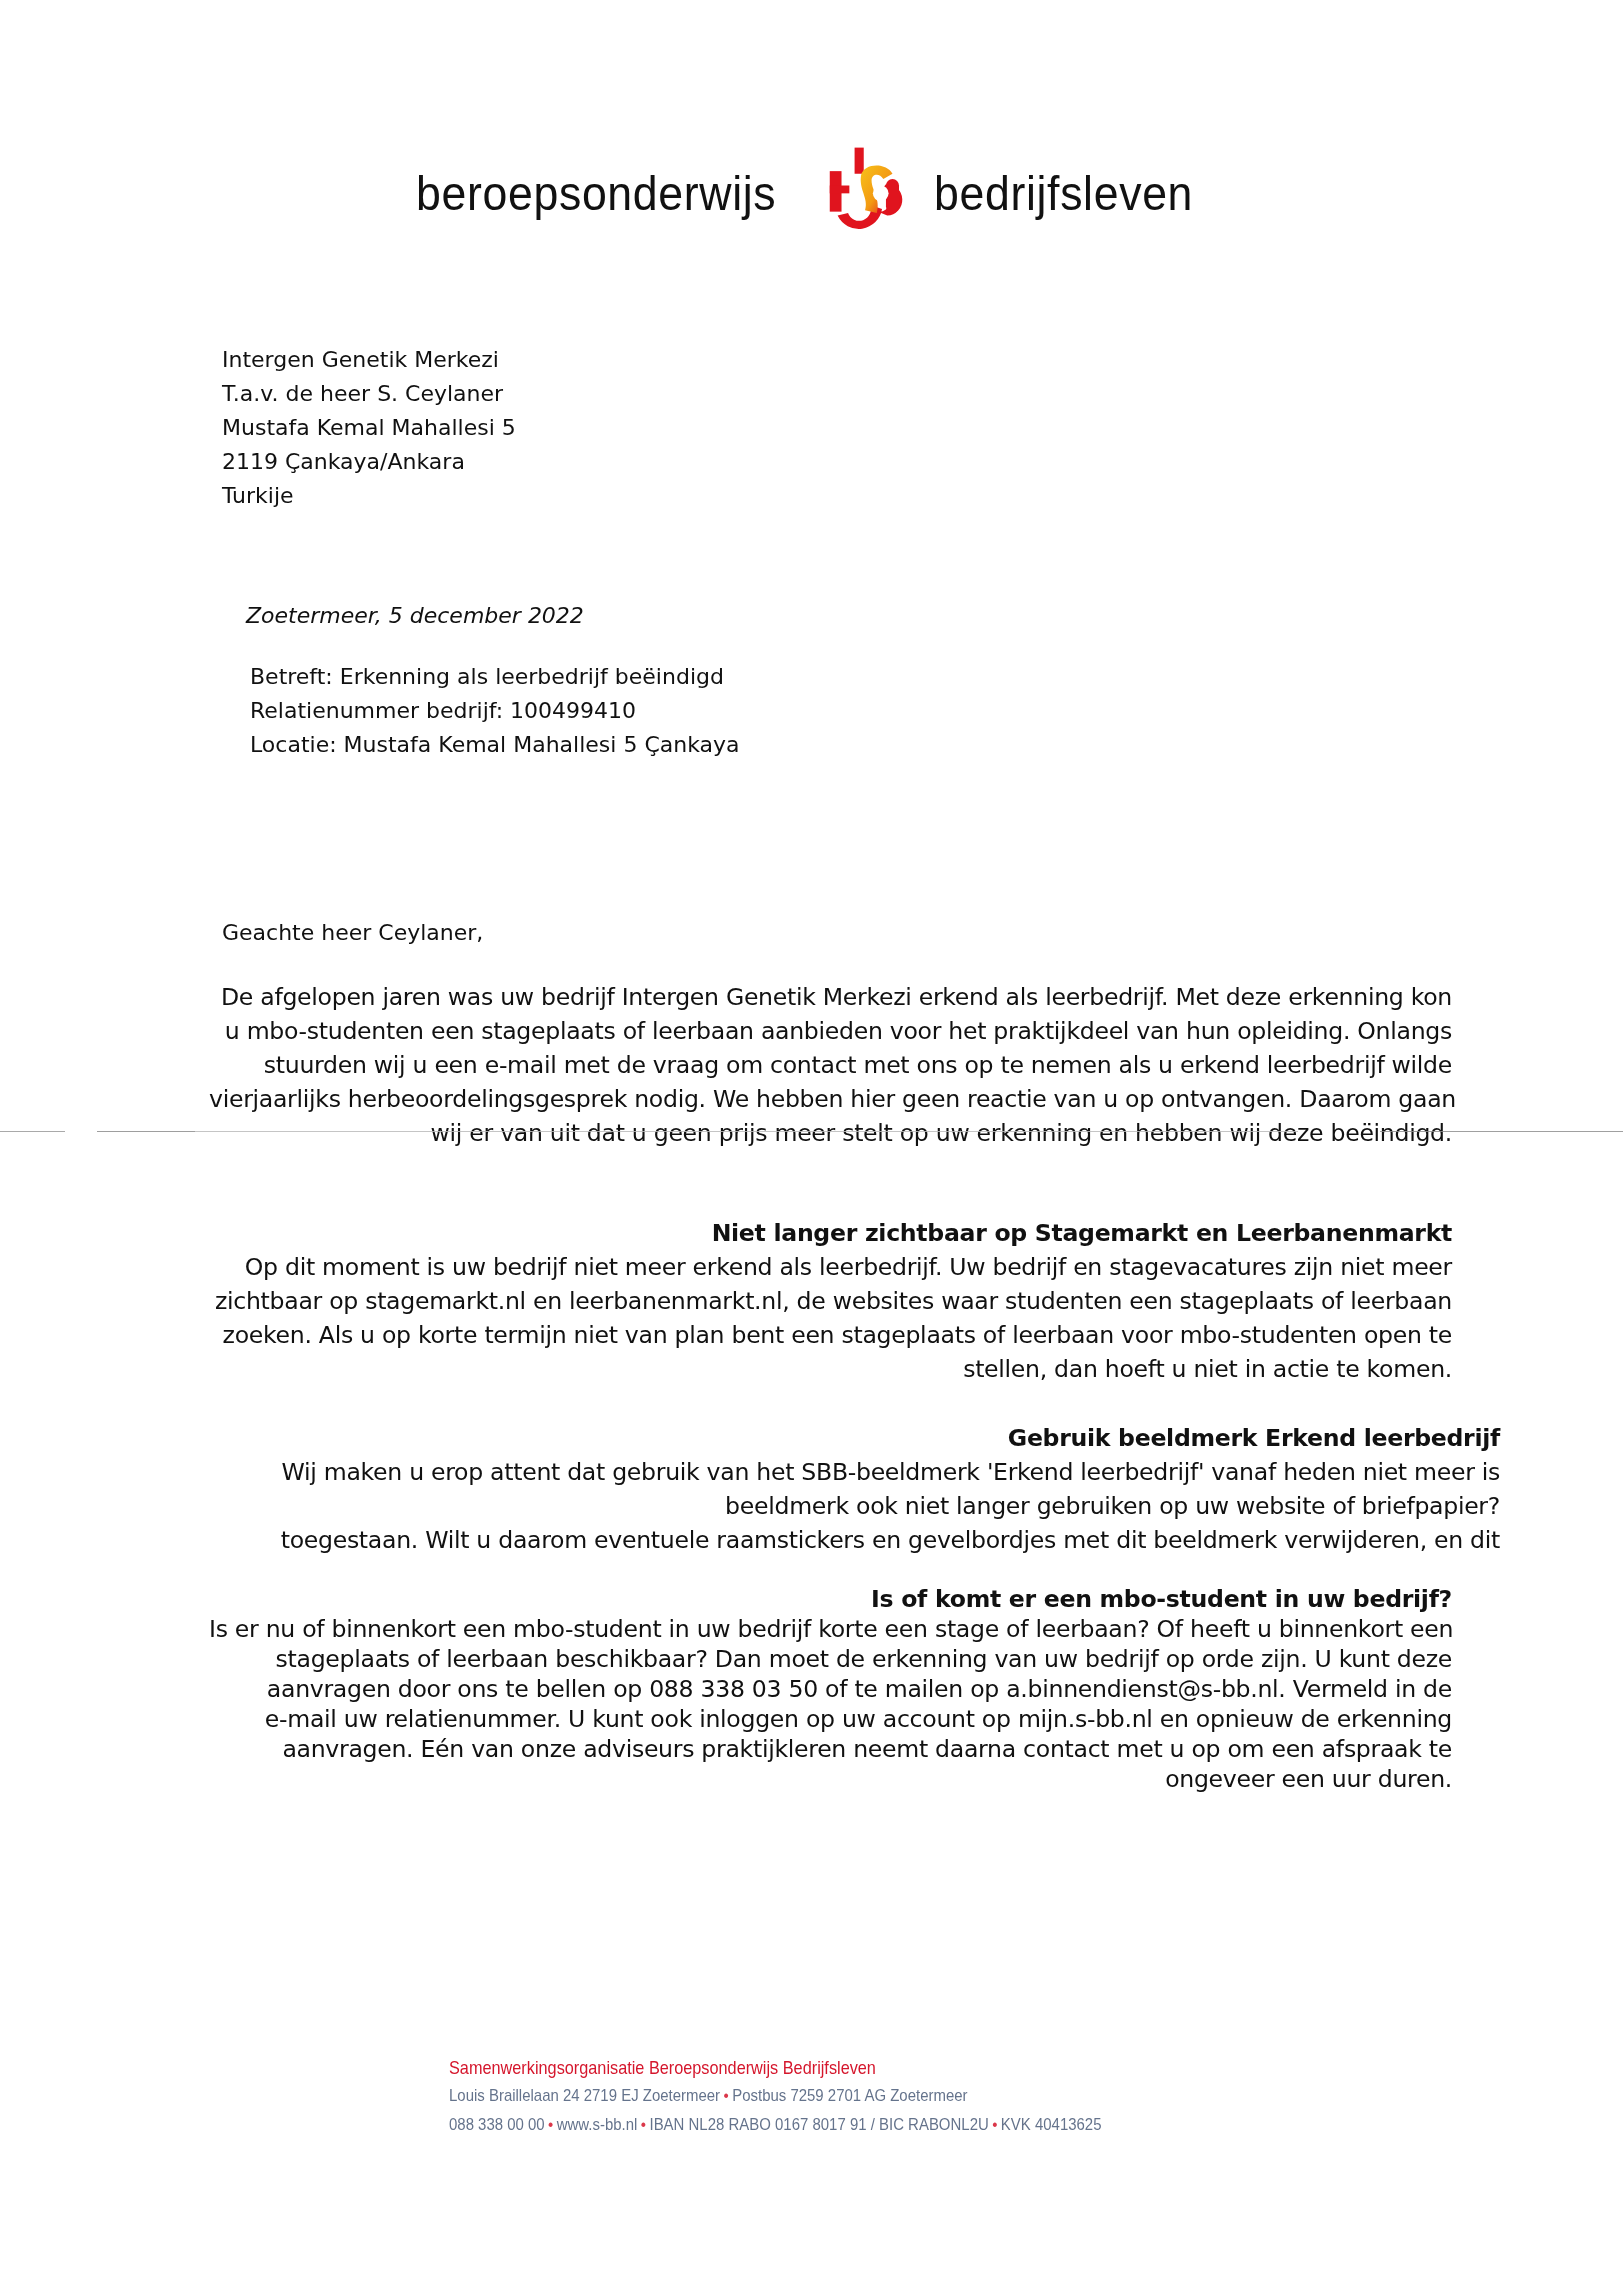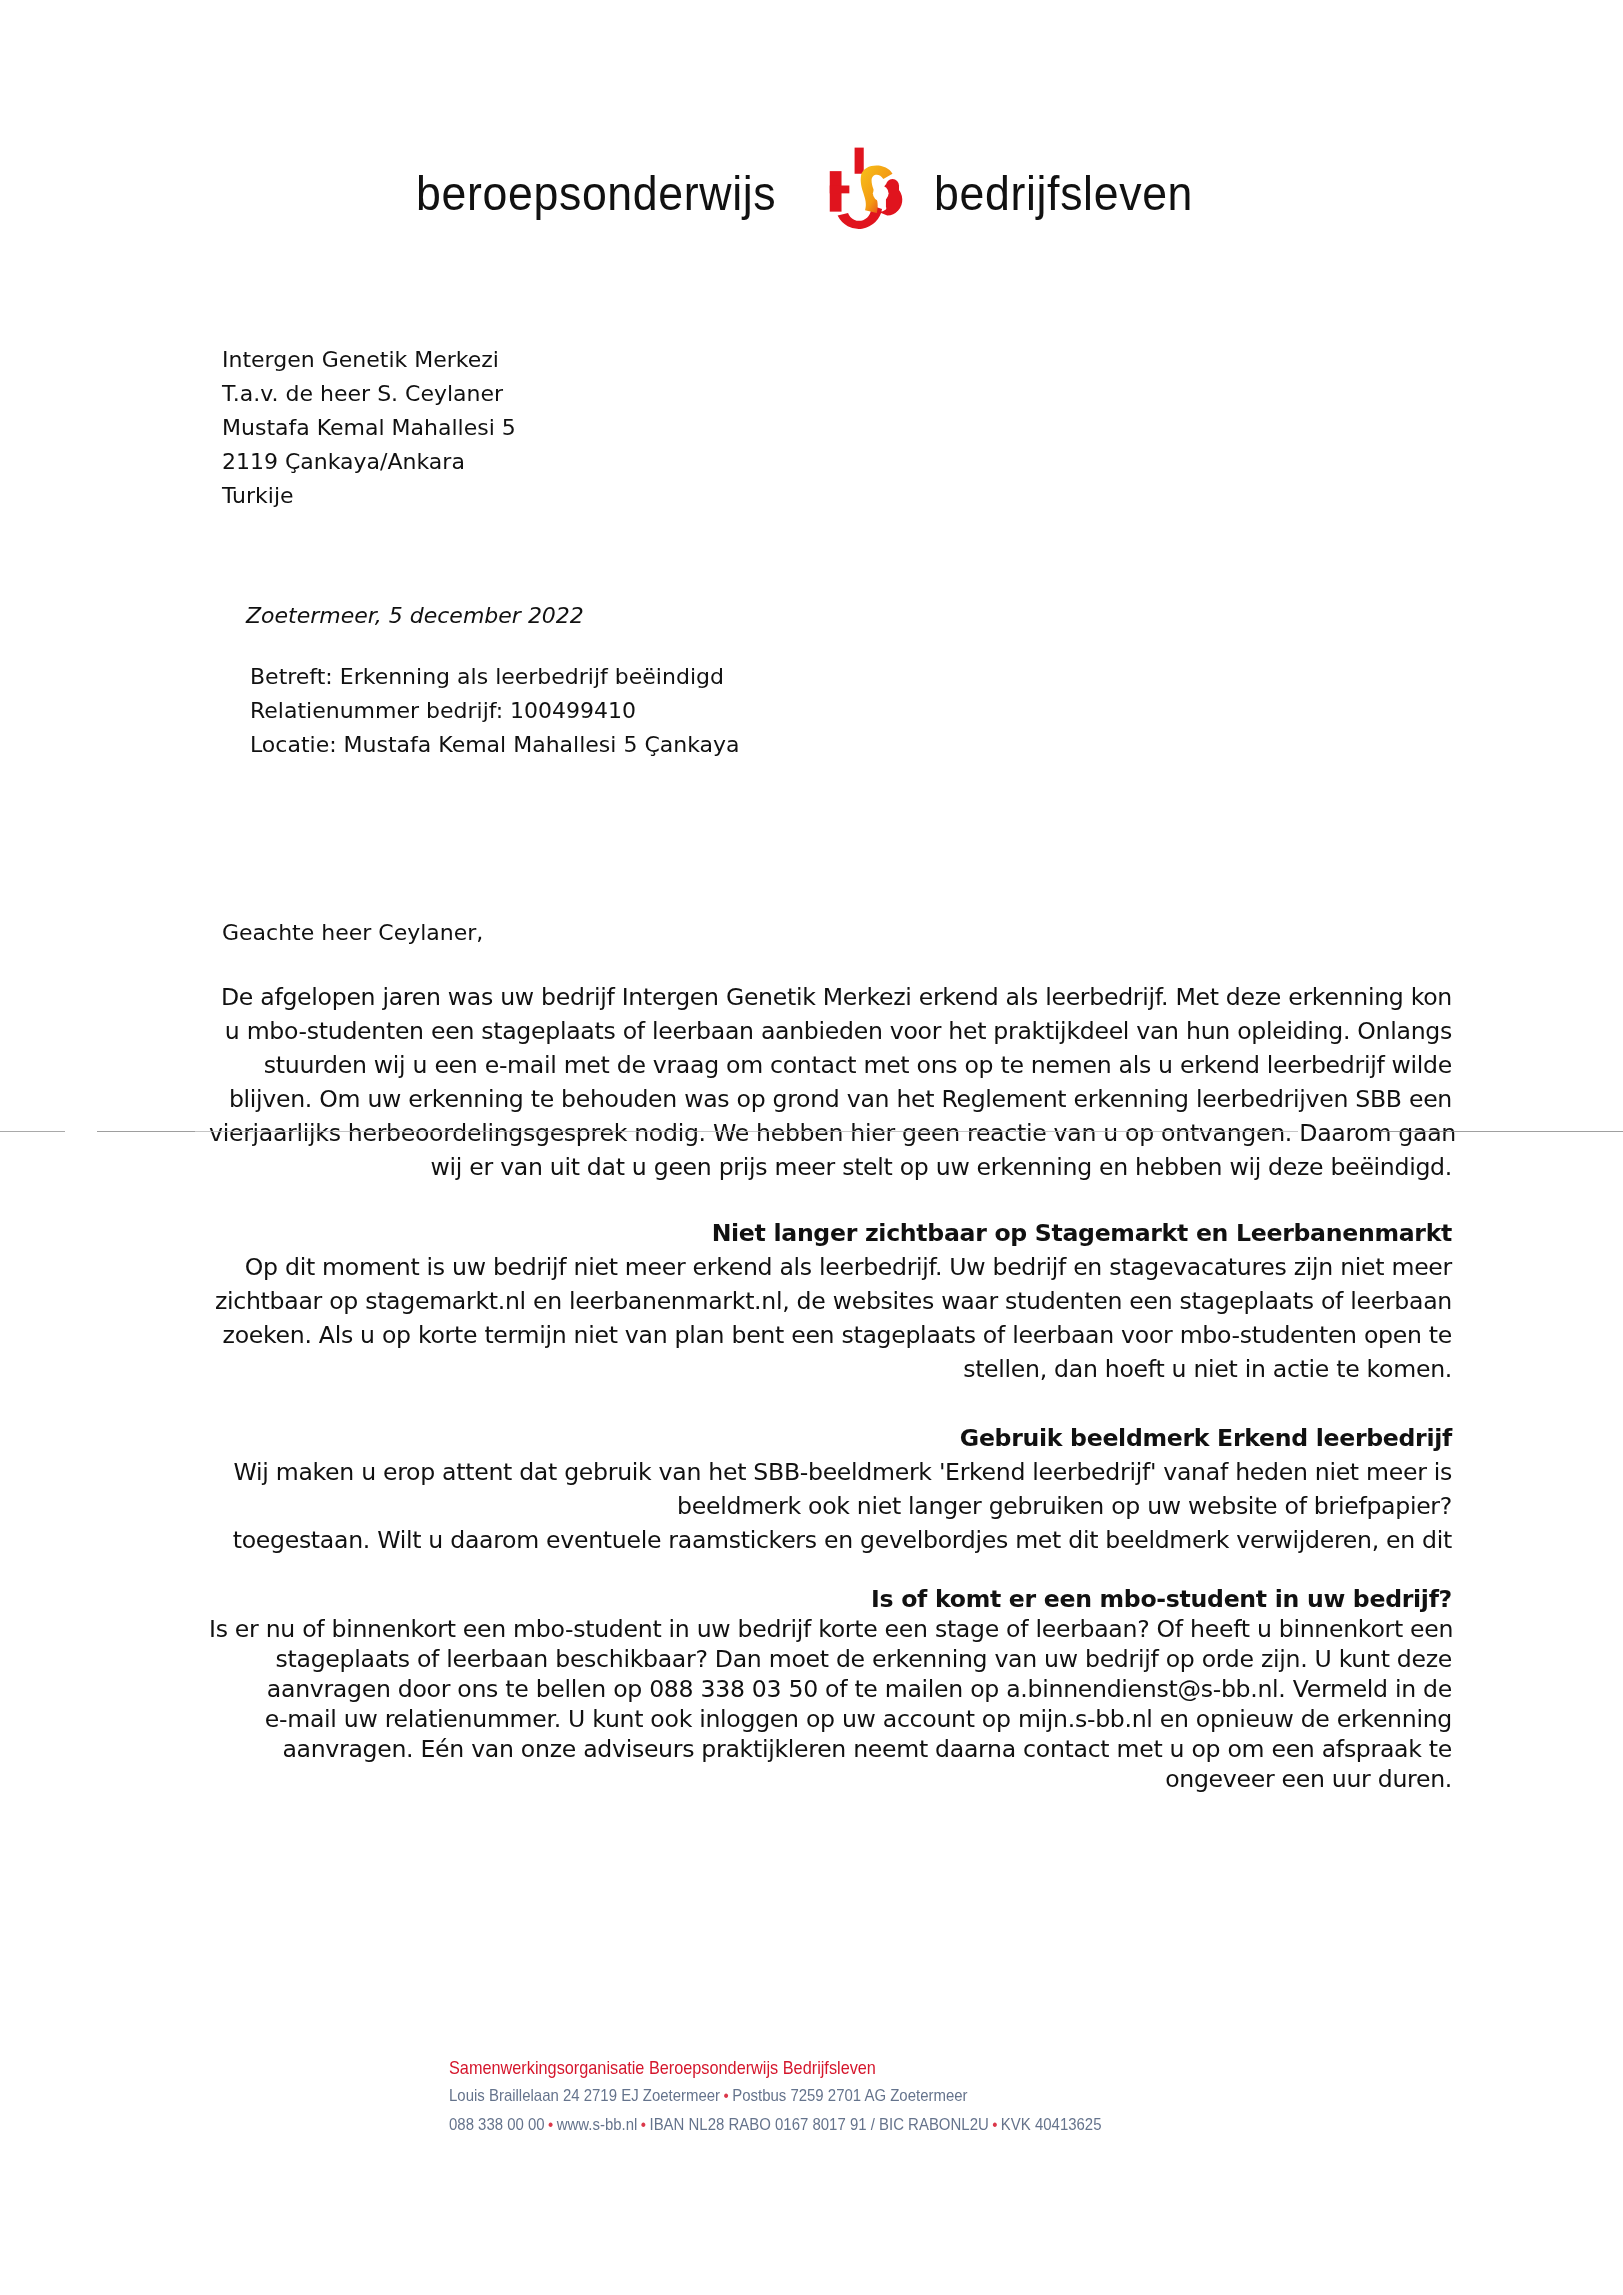--- a/index.html
+++ b/index.html
@@ -31,21 +31,21 @@
   .date { top: 599px; font-style: italic; margin-left: 24px; }
   .subject { top: 660px; margin-left: 28px; }
   .salutation { top: 916px; }
 
   .body-text {
     position: absolute; left: 209px; width: 1243px;
     font-size: 23.6px; line-height: 34px; letter-spacing: -0.3px; text-align: right;
   }
   .p1 { top: 980px; }
   .s1 { top: 1216px; }
-  .s2 { top: 1421px; }
+  .s2 { top: 1421px; margin-left: 48px; }
   .s3 { top: 1584px; line-height: 30px; }
   .heading { font-weight: bold; display: block; white-space: nowrap; }
   .s3 .heading { line-height: 30px; }
 
   
   .fold-line {
     position: absolute; left: 0; width: 1623px; top: 1131px; height: 1.3px;
     background: linear-gradient(90deg, #9a9a9a 0 4%, transparent 4% 6%, #8d8d8d 6% 12%, #bbbbbb 12% 80%, transparent 80% 85%, #8f8f8f 85% 100%);
     opacity: 0.85;
   }
@@ -115,21 +115,20 @@
   </div>
 
   <div class="block salutation">
     <span class="line">Geachte heer Ceylaner,</span>
   </div>
 
   <div class="body-text p1">
     <span class="line" style="display:block;white-space:nowrap">De afgelopen jaren was uw bedrijf Intergen Genetik Merkezi erkend als leerbedrijf. Met deze erkenning kon</span>
     <span class="line" style="display:block;white-space:nowrap">u mbo-studenten een stageplaats of leerbaan aanbieden voor het praktijkdeel van hun opleiding. Onlangs</span>
     <span class="line" style="display:block;white-space:nowrap">stuurden wij u een e-mail met de vraag om contact met ons op te nemen als u erkend leerbedrijf wilde</span>
-    <span class="line" style="display:block;white-space:nowrap">blijven. Om uw erkenning te behouden was op grond van het Reglement erkenning leerbedrijven SBB een</span>
     <span class="line" style="display:block;white-space:nowrap">vierjaarlijks herbeoordelingsgesprek nodig. We hebben hier geen reactie van u op ontvangen. Daarom gaan</span>
     <span class="line" style="display:block;white-space:nowrap">wij er van uit dat u geen prijs meer stelt op uw erkenning en hebben wij deze beëindigd.</span>
   </div>
 
   <div class="fold-line"></div>
 
   <div class="body-text s1">
     <span class="heading">Niet langer zichtbaar op Stagemarkt en Leerbanenmarkt</span>
     <span style="display:block;white-space:nowrap">Op dit moment is uw bedrijf niet meer erkend als leerbedrijf. Uw bedrijf en stagevacatures zijn niet meer</span>
     <span style="display:block;white-space:nowrap">zichtbaar op stagemarkt.nl en leerbanenmarkt.nl, de websites waar studenten een stageplaats of leerbaan</span>

